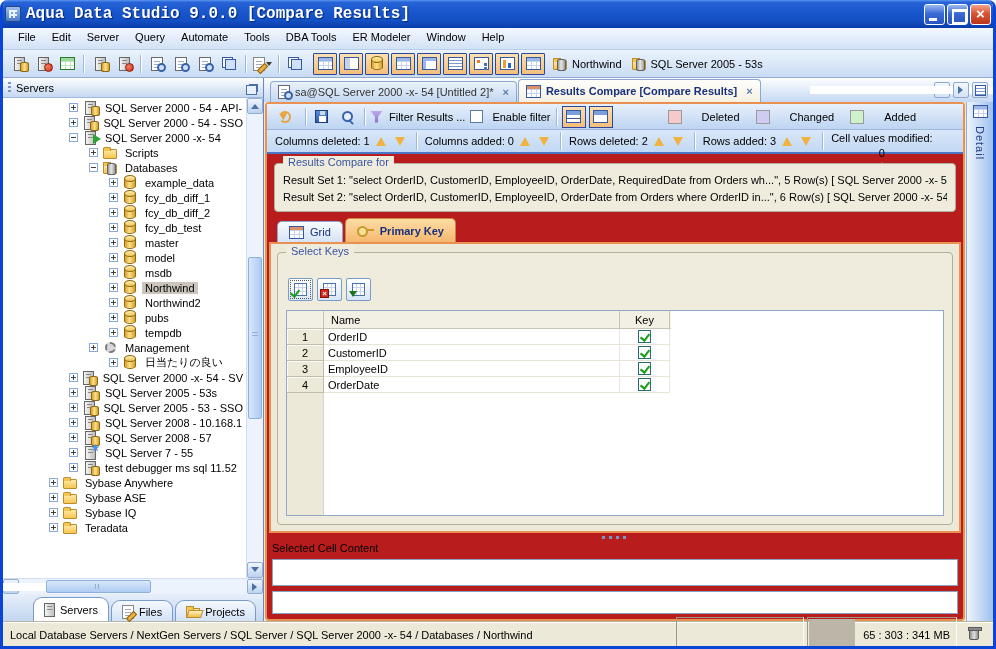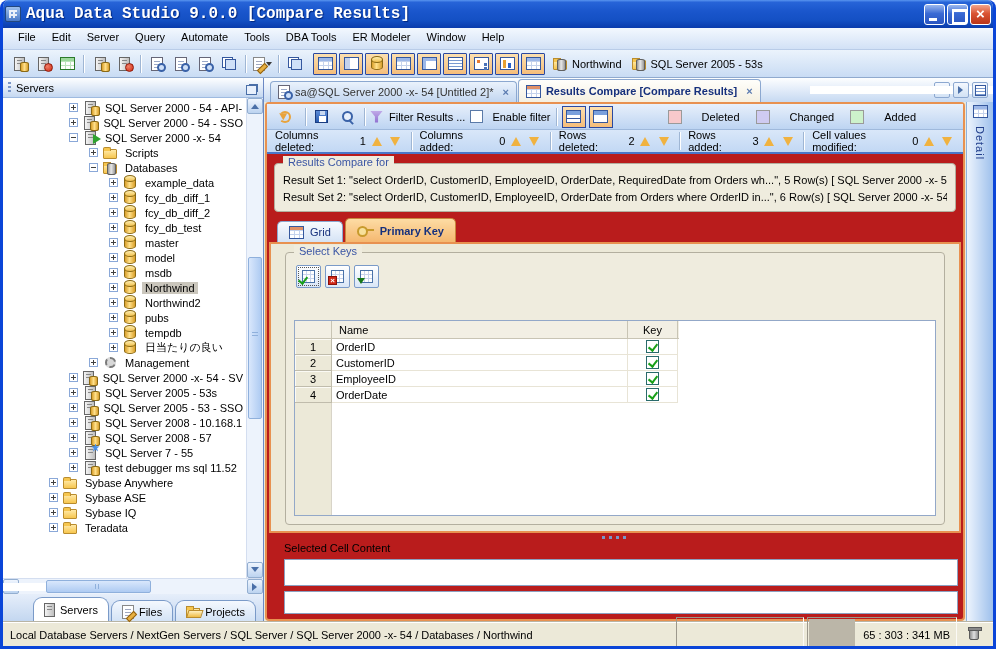--- a/index.html
+++ b/index.html
@@ -166,38 +166,38 @@
   .fsep{width:1px;height:18px;background:#9FB6D4;box-shadow:1px 0 0 #fff;}
   .ltoggles{display:flex;gap:3px;}
   .lt-btn{width:24px;height:22px;border:1px solid #2A48A0;background:linear-gradient(#FCE0B0,#F5BD7A);display:flex;align-items:center;justify-content:center;cursor:default;}
   .legend{margin-left:auto;display:flex;gap:16px;padding-right:40px;}
   .lg{display:flex;align-items:center;gap:20px;}
   .lgbox{width:14px;height:14px;border:1px solid #9A9A9A;}
 
   
   .counts{height:24px;flex:none;background:linear-gradient(#D9E7F9,#C2D8F4);border-bottom:2px solid #4A76C8;display:flex;align-items:center;}
   .cnt{display:flex;align-items:center;gap:3px;padding:0 8px;height:18px;border-right:1px solid #9FB6D4;box-shadow:1px 0 0 #fff;}
-  .cnt:last-child{border-right:none;box-shadow:none;}
+  .cnt:last-child{border-right:none;box-shadow:none;flex-direction:column;}
   .abtn{border:none;background:transparent;width:16px;height:18px;display:flex;align-items:center;justify-content:center;cursor:default;}
   .au{width:0;height:0;border:5px solid transparent;border-bottom:9px solid #F0B240;margin-top:-5px;}
   .ad{width:0;height:0;border:5px solid transparent;border-top:9px solid #F0B240;margin-bottom:-5px;}
 
   
   .fset{border:1px solid #B3AF9F;border-radius:4px;position:relative;background:#EFECDE;}
   .flegend{position:absolute;top:-8px;left:8px;background:#EFECDE;padding:0 5px;color:#3A55A4;}
   .rcfor{margin:9px 7px 2px;padding:8px 8px 5px;}
   .rline{line-height:17px;white-space:nowrap;overflow:hidden;}
 
   
   .vtabs{display:flex;align-items:flex-end;height:26px;flex:none;padding-left:10px;margin-top:2px;}
   .vtab{height:21px;padding:0 11px;display:flex;align-items:center;gap:6px;border:1px solid #8CA8D0;border-bottom:none;border-radius:5px 5px 0 0;background:linear-gradient(#F8FBFE,#D5E3F5);color:#16307C;margin-right:2px;cursor:default;}
   .vtab.active{height:24px;background:linear-gradient(#FDDCA4,#F5B870);border-color:#C8883E;font-weight:bold;}
 
   .keyspanel{flex:1;border:2px solid #E89150;margin:0 2px;background:#ECE9D8;display:flex;flex-direction:column;min-height:0;}
-  .fset.keys{flex:1;margin:8px 14px 6px;padding:10px 8px 8px;display:flex;flex-direction:column;min-height:0;gap:23px;}
+  .fset.keys{flex:1;margin:8px 6px 6px;padding:23px 8px 8px;display:flex;flex-direction:column;min-height:0;}
   .kbtns{display:flex;gap:4px;margin:2px 0 0 2px;flex:none;}
   .kbtn{width:25px;height:23px;border:1px solid #7A9AC8;border-radius:2px;background:linear-gradient(#FFFFFF,#D9E6F7);display:flex;align-items:center;justify-content:center;position:relative;cursor:default;}
   .kbtn.focus{outline:1px dotted #555;outline-offset:-3px;}
   .mark{position:absolute;left:2px;bottom:2px;width:9px;height:9px;}
   .mark-check::after{content:"";position:absolute;left:1px;top:-1px;width:4px;height:7px;border:solid #18A018;border-width:0 2px 2px 0;transform:rotate(38deg);}
   .mark-x{background:#D02818;border:1px solid #8A1008;}
   .mark-x::after{content:"\00D7";position:absolute;left:0;top:-1px;width:7px;color:#fff;font:bold 8px/9px "Liberation Sans",sans-serif;text-align:center;}
   .mark-arrow::after{content:"";position:absolute;left:0;top:2px;border:4px solid transparent;border-top:6px solid #187818;}
 
   
@@ -213,21 +213,21 @@
   .gc{display:flex;align-items:center;}
   .gnum{width:37px;justify-content:center;background:#ECE9D8;border-right:1px solid #C0BCAC;border-bottom:1px solid #C0BCAC;box-shadow:inset 1px 1px 0 #FBFAF4;}
   .gname{width:296px;padding-left:4px;background:#fff;border-right:1px solid #E8E4D6;border-bottom:1px solid #E8E4D6;text-align:center;}
   .gkey{width:50px;justify-content:center;background:#fff;border-right:1px solid #E8E4D6;border-bottom:1px solid #E8E4D6;}
   .chk{width:13px;height:13px;border:1px solid #2A6B6B;background:#fff;position:relative;display:inline-block;}
   .chk.on::after{content:"";position:absolute;left:3px;top:1px;width:4px;height:7px;border:solid #18A018;border-width:0 2px 2px 0;transform:rotate(38deg);}
 
   
   .splitter{height:9px;flex:none;display:flex;align-items:center;justify-content:center;}
   .splitter i{width:26px;height:3px;background:repeating-linear-gradient(90deg,#7A96C8 0 3px,transparent 3px 7px);}
-  .sccwrap{flex:none;padding:0 5px 5px;margin-left:12px;}
+  .sccwrap{flex:none;padding:0 5px 5px;}
   .scclabel{height:15px;margin-bottom:2px;}
   .sccbox{background:#fff;border:1px solid #8CA0C0;}
   .scc1{height:27px;}
   .scc2{height:23px;margin-top:5px;}
 
   
   .detail{width:27px;flex:none;background:linear-gradient(90deg,#EDF4FD,#9EC0EC);border-left:1px solid #8FB0DC;display:flex;flex-direction:column;align-items:center;padding-top:3px;gap:8px;}
   .detail .vtext{writing-mode:vertical-rl;color:#23408C;letter-spacing:1px;}
 
   
@@ -499,33 +499,33 @@
               </span>
               <span class="tlabel">pubs</span>
             </div>
             <div class="trow L6">
               <span class="tw plus"></span>
               <span class="t-ic">
                 <i class="gicon g-db"></i>
               </span>
               <span class="tlabel">tempdb</span>
             </div>
+            <div class="trow L5">
+              <span class="tw plus"></span>
+              <span class="t-ic">
+                <i class="gicon g-gear"></i>
+              </span>
+              <span class="tlabel">Management</span>
+            </div>
             <div class="trow L6">
               <span class="tw plus"></span>
               <span class="t-ic">
                 <i class="gicon g-db"></i>
               </span>
               <span class="tlabel">日当たりの良い</span>
-            </div>
-            <div class="trow L5">
-              <span class="tw plus"></span>
-              <span class="t-ic">
-                <i class="gicon g-gear"></i>
-              </span>
-              <span class="tlabel">Management</span>
             </div>
             <div class="trow L4">
               <span class="tw plus"></span>
               <span class="t-ic">
                 <i class="gicon g-server m-gold"></i>
               </span>
               <span class="tlabel">SQL Server 2000 -x- 54 - SV</span>
             </div>
             <div class="trow L4">
               <span class="tw plus"></span>

